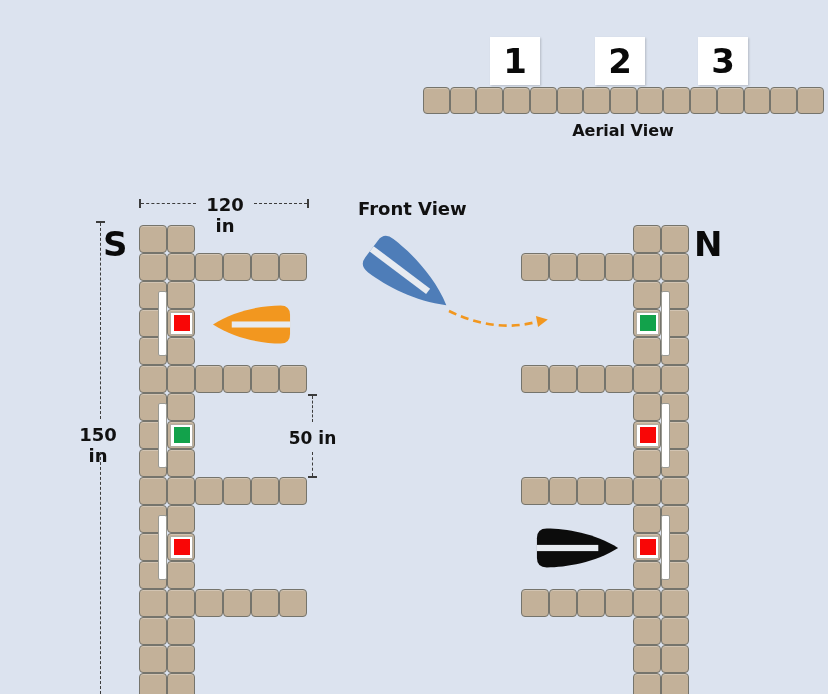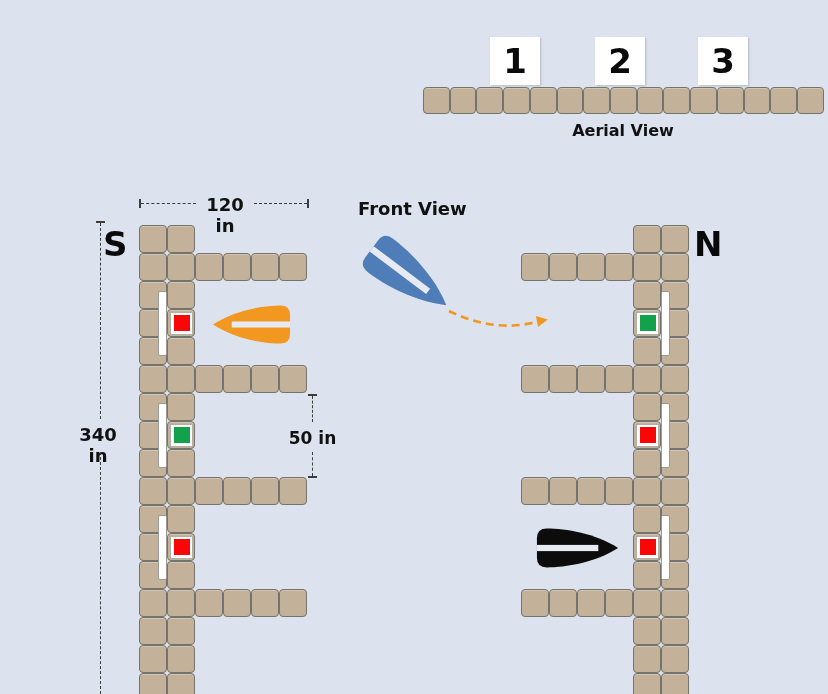--- a/index.html
+++ b/index.html
@@ -212,21 +212,21 @@
       <span class="tick-v" style="left:139px;top:199px;"></span>
       <span class="dash-h" style="left:141px;top:203px;width:55px;"></span>
       <span class="dim-label" style="left:196px;top:194px;width:58px;">120 in</span>
       <span class="dash-h" style="left:254px;top:203px;width:53px;"></span>
       <span class="tick-v" style="left:307px;top:199px;"></span>
     </div>
 
     <div>
       <span class="tick-h" style="left:96px;top:221px;"></span>
       <span class="dash-v" style="left:100px;top:223px;height:196px;"></span>
-      <span class="dim-label" style="left:68px;top:424px;width:60px;">340 in</span>
+      <span class="dim-label" style="left:68px;top:424px;width:60px;">150 in</span>
       <span class="dash-v" style="left:100px;top:452px;height:242px;"></span>
     </div>
 
     <div>
       <span class="tick-h" style="left:308px;top:394px;"></span>
       <span class="dash-v" style="left:312px;top:396px;height:26px;"></span>
       <span class="dim-label" style="left:286px;top:428px;width:53px;font-size:17px;">50 in</span>
       <span class="dash-v" style="left:312px;top:452px;height:24px;"></span>
       <span class="tick-h" style="left:308px;top:476px;"></span>
     </div>

